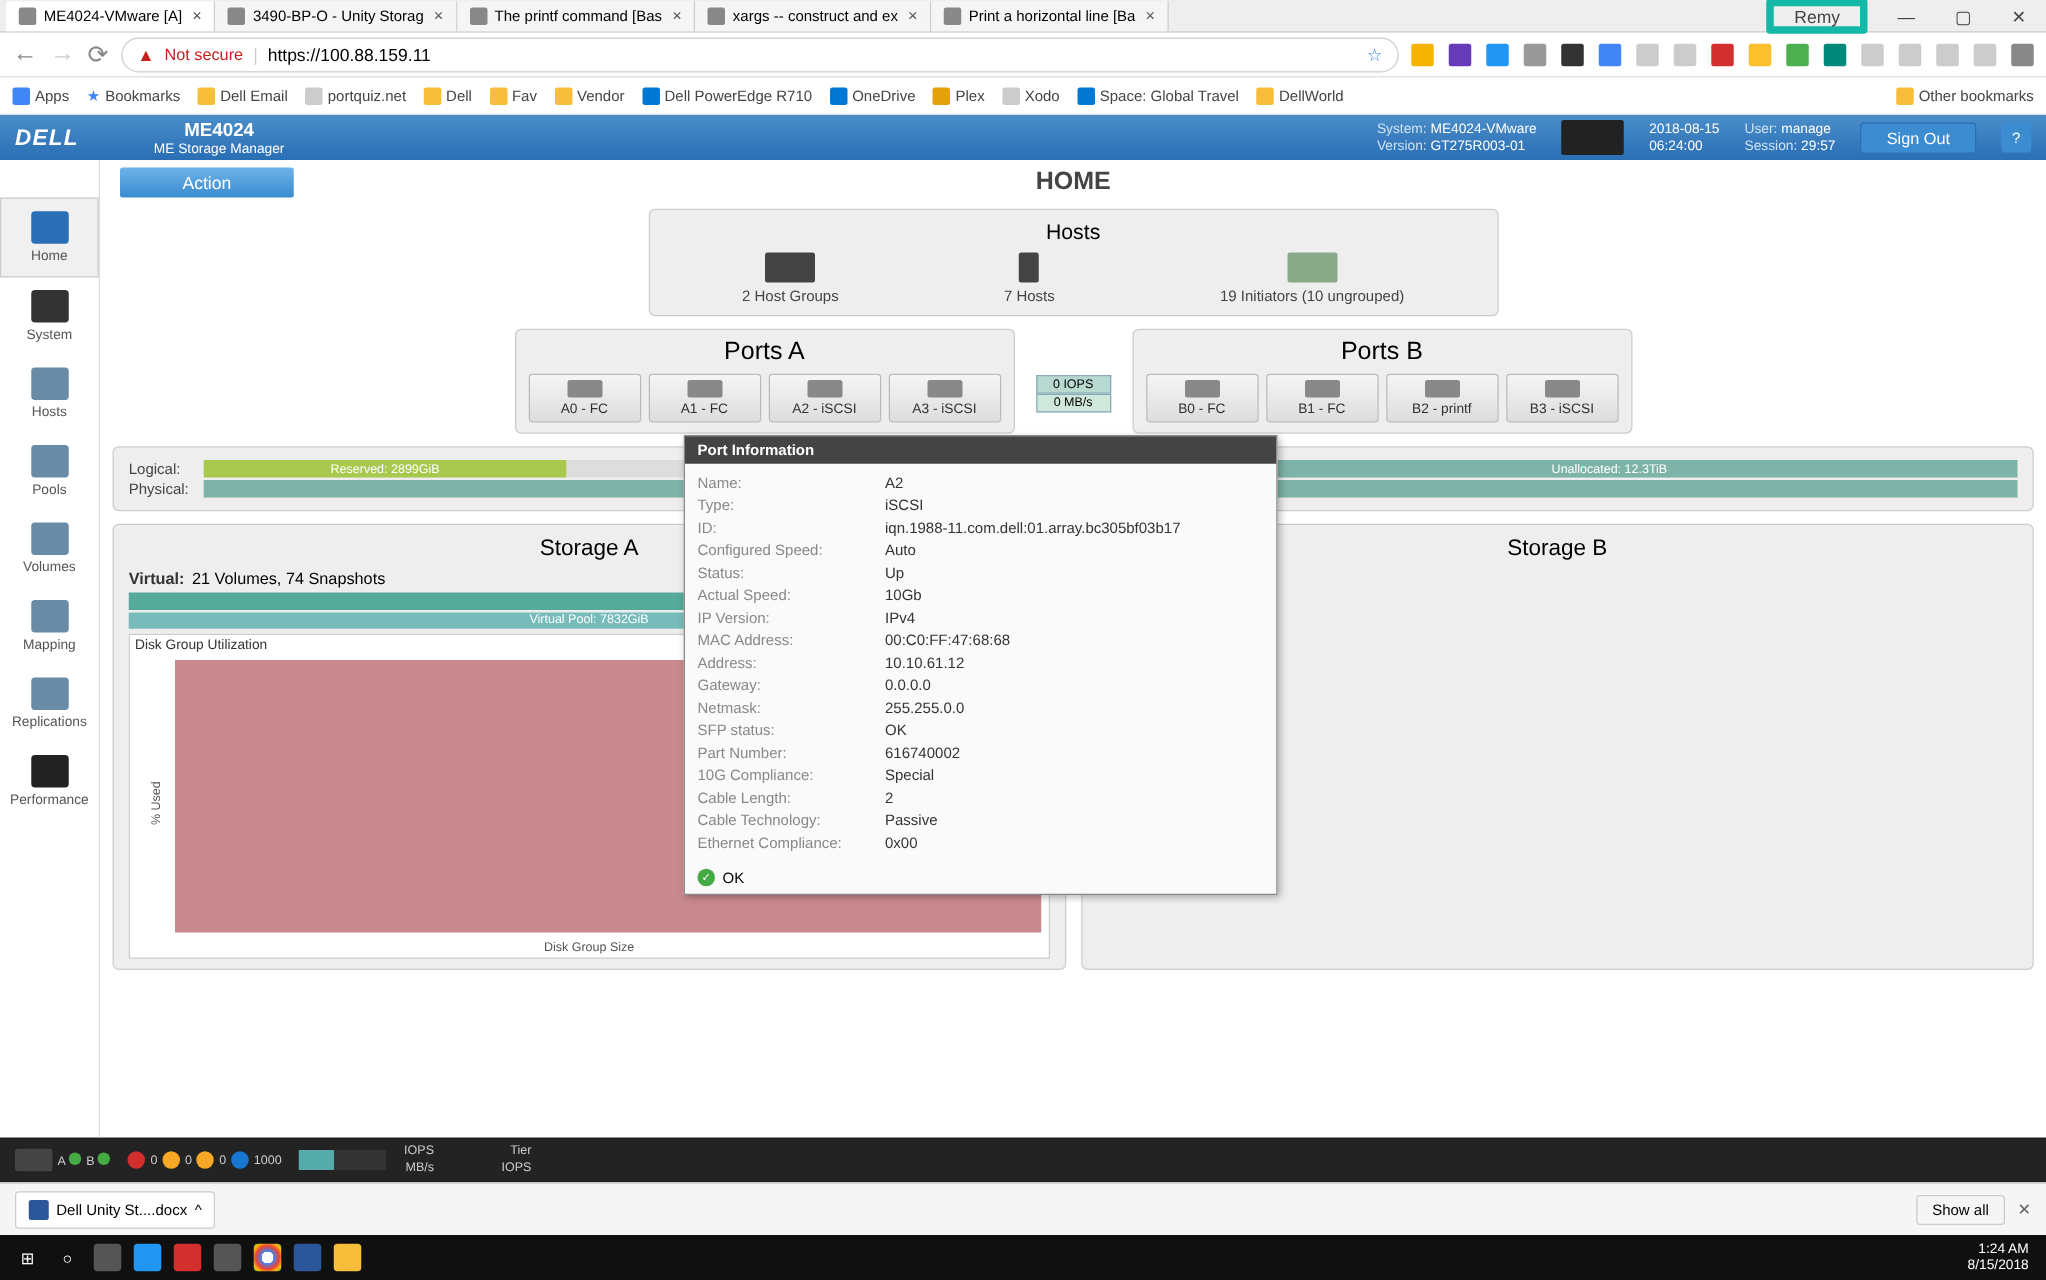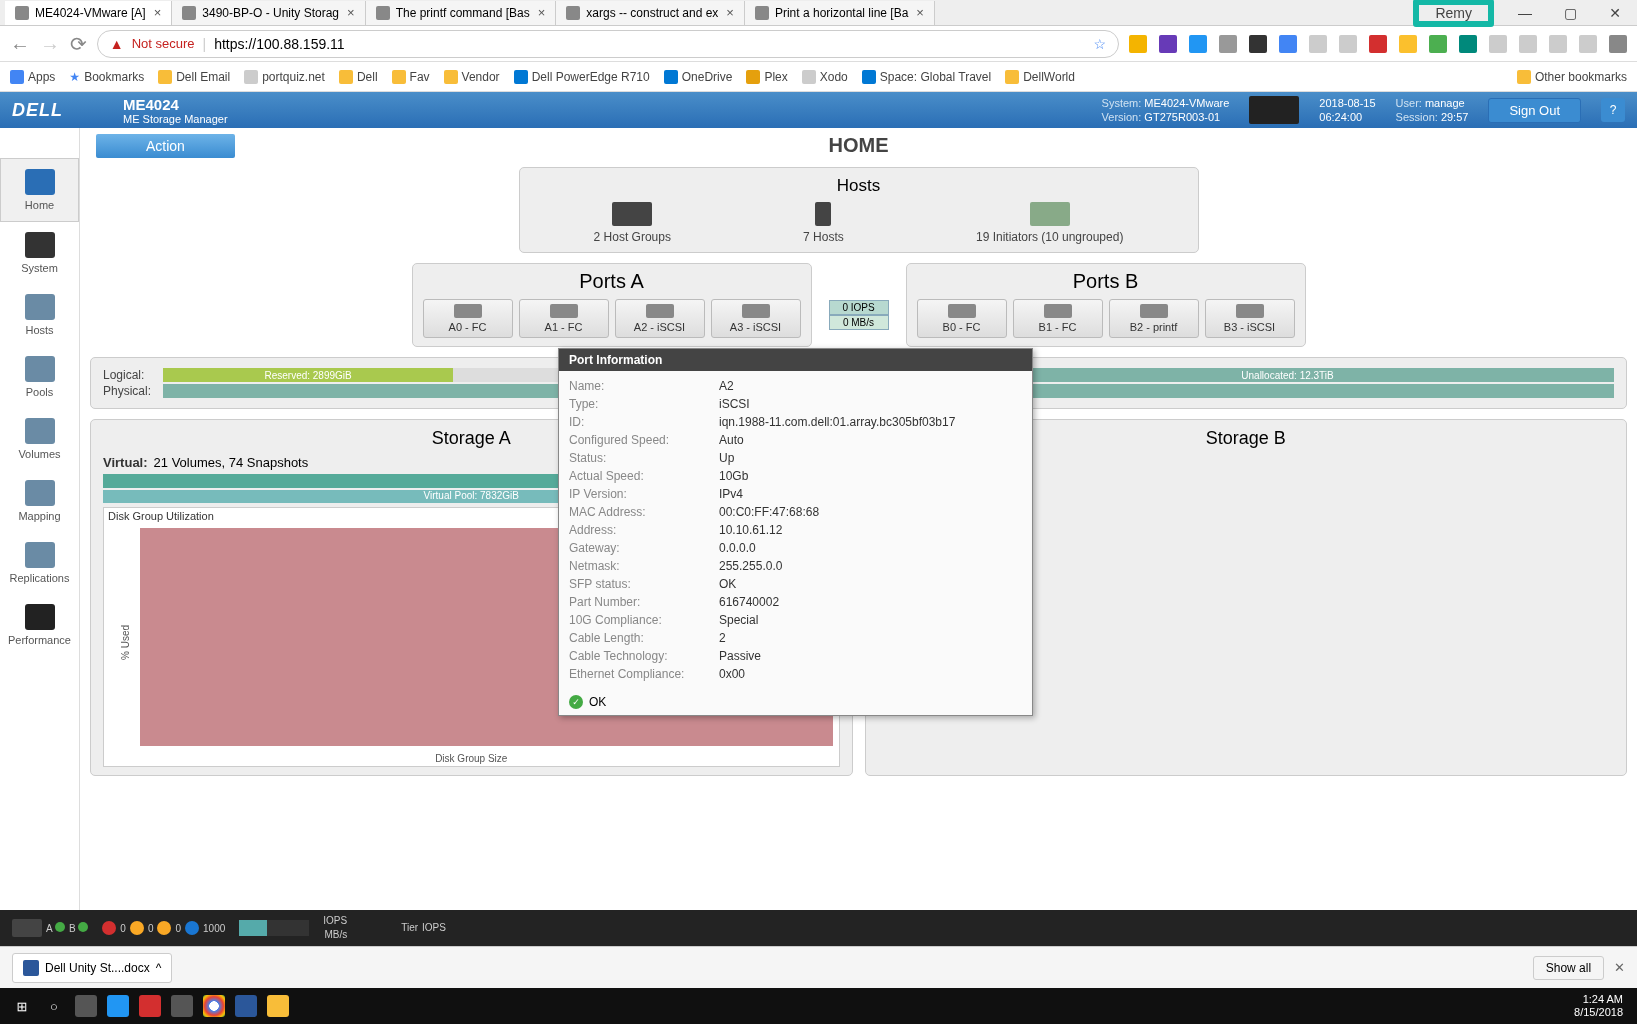--- a/index.html
+++ b/index.html
@@ -23,21 +23,21 @@
 .toolbar-icons { display: flex; gap: 12px; }
 .toolbar-icons span { width: 18px; height: 18px; background: #888; border-radius: 2px; cursor: pointer; }
 
 .bookmarks { height: 30px; display: flex; align-items: center; padding: 0 10px; gap: 14px; font-size: 12px; border-bottom: 1px solid #ddd; }
 .bookmark { display: flex; align-items: center; gap: 4px; color: #444; cursor: pointer; }
 .bookmark .bicon { width: 14px; height: 14px; background: #f8bd39; border-radius: 2px; }
 
 
 .app-header { height: 36px; background: linear-gradient(#4a8ec9, #2a6eb5); display: flex; align-items: center; color: #fff; padding: 0 12px; font-size: 12px; }
 .dell-logo { font-weight: bold; font-style: italic; font-size: 18px; letter-spacing: 1px; margin-right: 60px; }
-.prod-name { font-size: 15px; font-weight: bold; }
+.prod-name { font-size: 15px; font-weight: bold; text-align: center; }
 .prod-sub { font-size: 11px; }
 .header-right { margin-left: auto; display: flex; align-items: center; gap: 20px; }
 .header-cell { font-size: 11px; line-height: 1.3; }
 .header-cell .lab { color: #cfe2f2; }
 .header-cell .val { color: #fff; }
 .signout-btn { background: #3b8cd1; border: 1px solid #2a6eb5; color: #fff; padding: 4px 20px; border-radius: 3px; cursor: pointer; font-size: 13px; }
 .help-btn { background: #3b8cd1; color: #fff; width: 24px; height: 24px; display: flex; align-items: center; justify-content: center; border-radius: 3px; cursor: pointer; }
 .hdr-graphic { width: 50px; height: 28px; background: #222; border-radius: 2px; }
 
 
@@ -86,21 +86,21 @@
 .virt-bar { height: 14px; background: #5a9; position: relative; margin-bottom: 2px; }
 .virt-bar .seg-txt { position: absolute; font-size: 10px; color: #fff; top: 0; }
 .vp-bar { height: 13px; background: #7bb; text-align: center; font-size: 10px; color: #fff; }
 .dg-chart { background: #fff; border: 1px solid #ccc; margin-top: 4px; height: 260px; position: relative; }
 .dg-title { font-size: 11px; padding: 2px 4px; color: #333; }
 .dg-area { position: absolute; left: 36px; right: 6px; top: 20px; bottom: 20px; background: #c98a8f; }
 .dg-y { position: absolute; left: 4px; top: 50%; transform: rotate(-90deg); font-size: 10px; color: #555; }
 .dg-x { position: absolute; bottom: 2px; left: 50%; transform: translateX(-50%); font-size: 10px; color: #555; }
 
 
-.tooltip { position: absolute; left: 478px; top: 220px; width: 475px; background: #fafafa; border: 1px solid #888; box-shadow: 2px 2px 6px rgba(0,0,0,0.3); z-index: 100; font-size: 12px; }
+.tooltip { position: absolute; left: 467px; top: 220px; width: 475px; background: #fafafa; border: 1px solid #888; box-shadow: 2px 2px 6px rgba(0,0,0,0.3); z-index: 100; font-size: 12px; }
 .tooltip-header { background: #444; color: #fff; padding: 4px 10px; font-weight: bold; font-size: 12px; }
 .tooltip-body { padding: 6px 10px; }
 .tooltip-row { display: flex; padding: 2px 0; }
 .tooltip-row .tlab { width: 150px; color: #888; }
 .tooltip-row .tval { color: #333; }
 .tooltip-ok { padding: 6px 10px; display: flex; align-items: center; gap: 6px; font-size: 12px; }
 .ok-icon { width: 14px; height: 14px; background: #4a4; border-radius: 50%; display: inline-flex; align-items: center; justify-content: center; color: #fff; font-size: 9px; }
 
 
 .status-bar { height: 36px; background: #232323; display: flex; align-items: center; padding: 0 12px; gap: 14px; color: #ccc; font-size: 10px; }
@@ -522,21 +522,21 @@
     <span class="sic" style="background:#f9a825"></span>
       <span>0</span>
     <span class="sic" style="background:#1976d2"></span>
       <span>1000</span>
   </div>
   <div style="width:70px;height:16px;background:linear-gradient(90deg,#5aa 40%,#333 40%)"></div>
   <div class="sgrp" style="flex-direction:column;align-items:flex-end;line-height:1">
     <span>IOPS</span>
       <span>MB/s</span>
   </div>
-  <div class="sgrp" style="flex-direction:row;align-items:flex-end;line-height:1;margin-left:40px">
+  <div class="sgrp" style="flex-direction:column;align-items:flex-end;line-height:1;margin-left:40px">
     <span>Tier</span>
       <span>IOPS</span>
   </div>
 </div>
 
 <div class="download-bar">
   <div class="download-chip">
     <span style="width:16px;height:16px;background:#2b579a;border-radius:2px"></span>
     <span>Dell Unity St....docx</span>
     <span>^</span>

